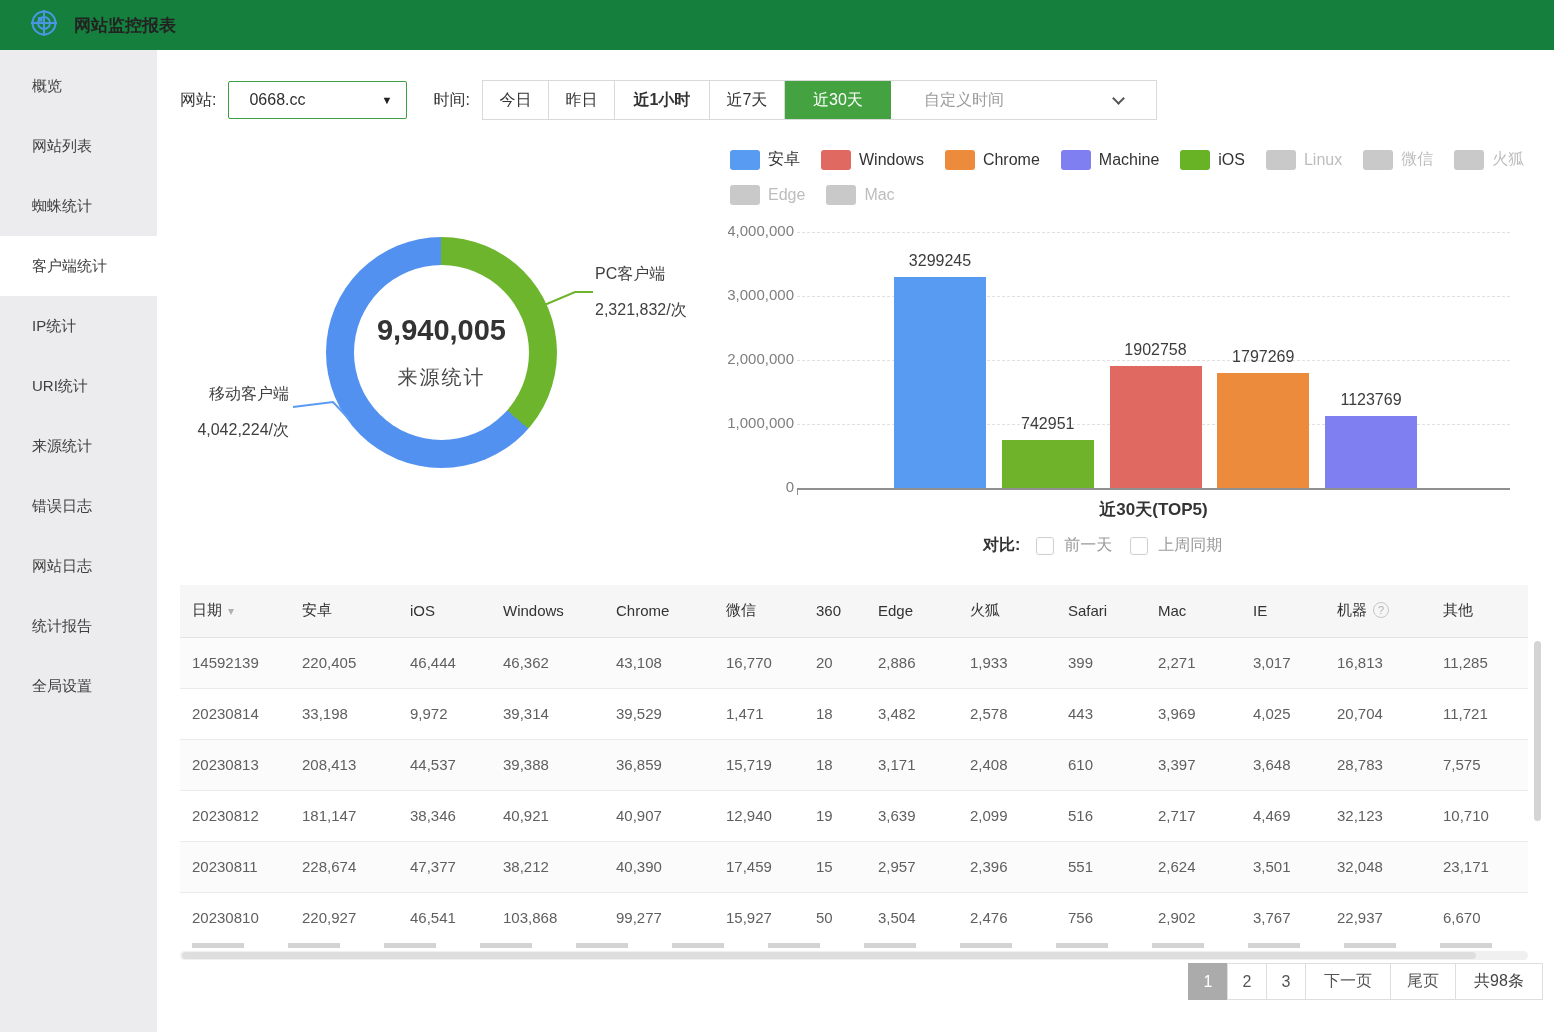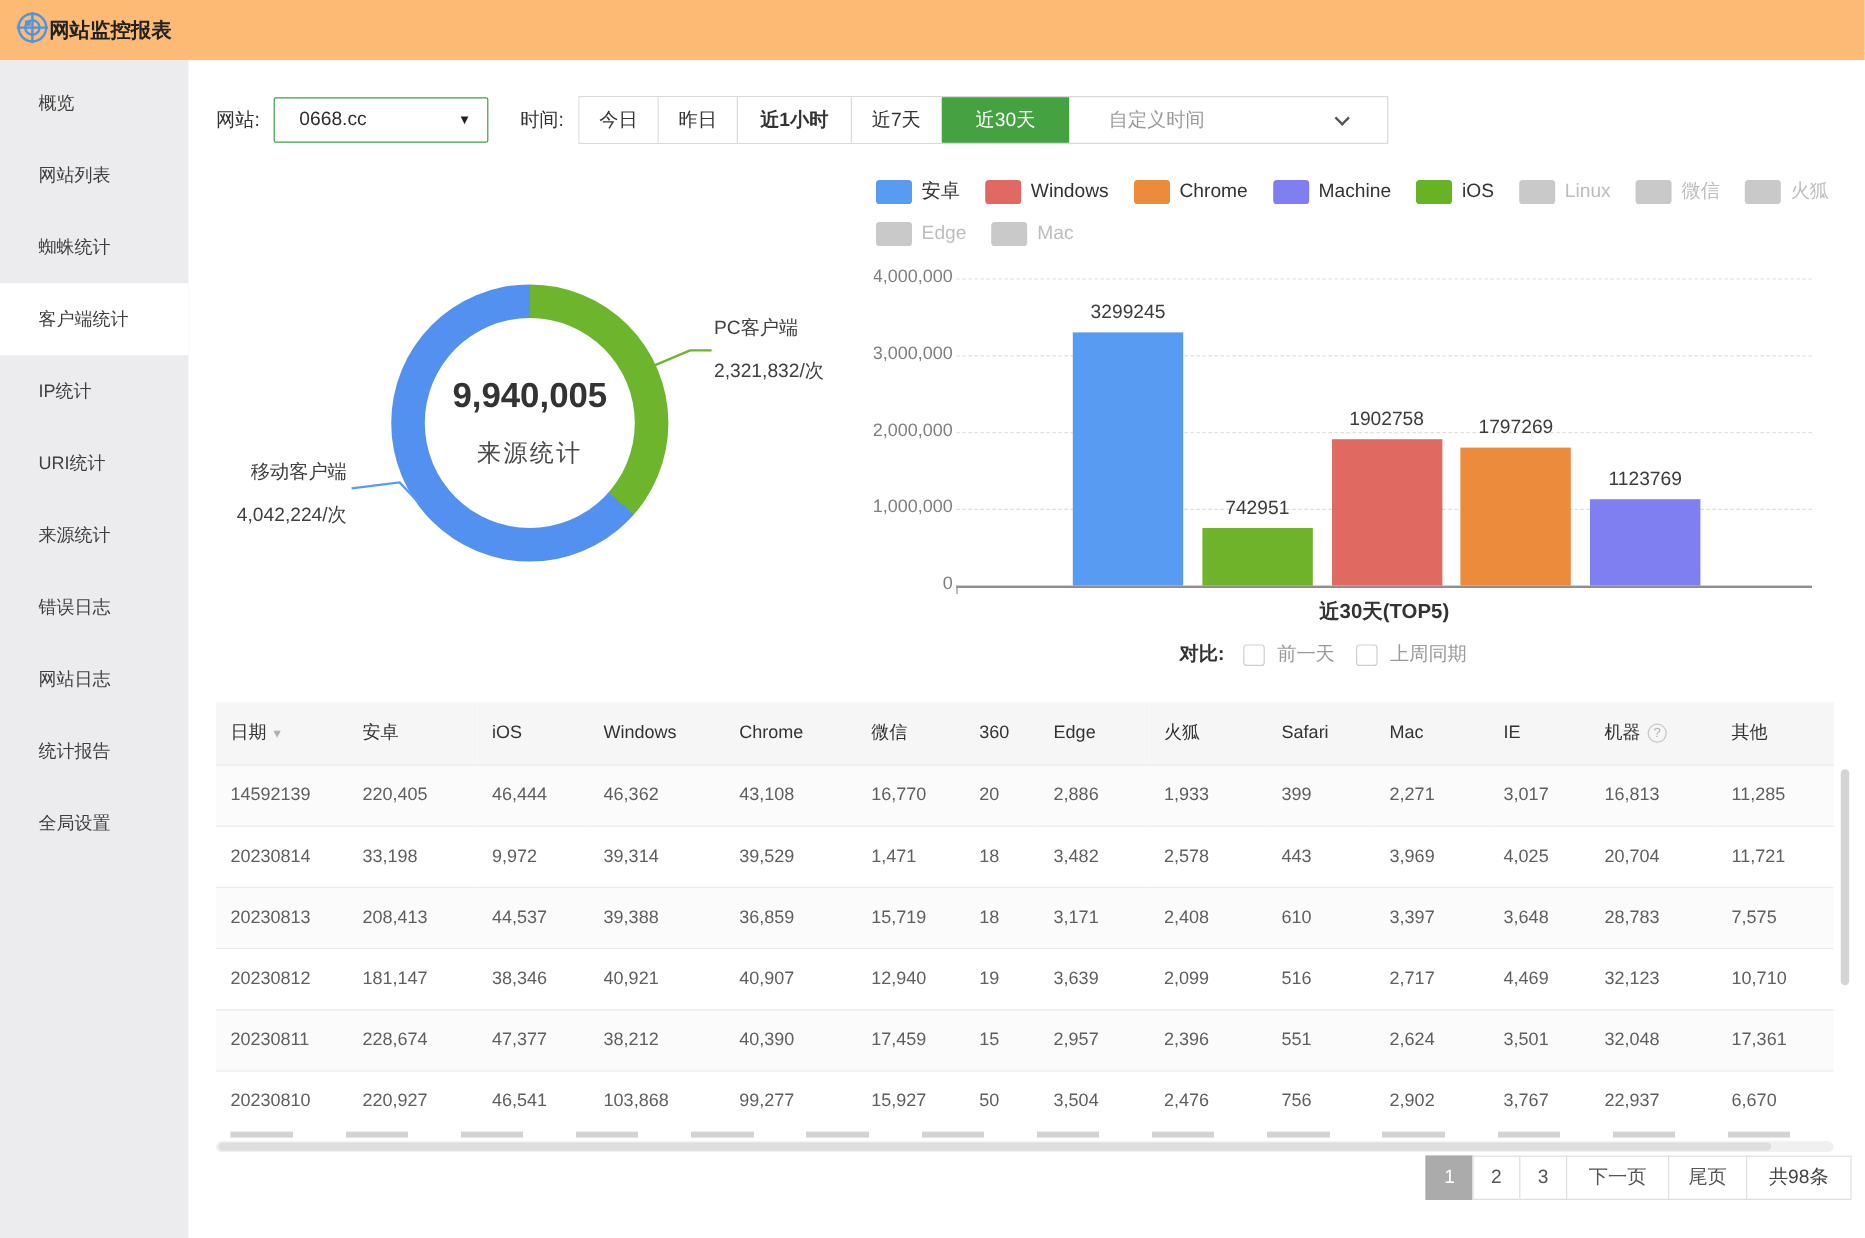--- a/index.html
+++ b/index.html
@@ -1,21 +1,21 @@
 <!DOCTYPE html>
 <html><head>
 <meta charset="utf-8">
 <style>
   * { margin:0; padding:0; box-sizing:border-box; }
   html,body { width:1554px; height:1032px; }
   body { font-family:"Liberation Sans","DejaVu Sans",sans-serif; background:#fff; color:#333; overflow:hidden; }
   .page { width:1554px; height:1032px; display:flex; flex-direction:column; }
 
   
-  .topbar { height:50px; background:#fdba74; display:flex; align-items:center; gap:0; padding-left:13px; flex:0 0 auto; }
+  .topbar { height:50px; background:#15803d; display:flex; align-items:center; gap:16px; padding-left:30px; flex:0 0 auto; }
   .topbar .title { font-size:17px; font-weight:700; color:#222; }
 
   
   .layout { flex:1; display:flex; min-height:0; }
   .sidebar { width:157px; background:#ececee; padding-top:6px; z-index:2; }
   .side-item { height:60px; display:flex; align-items:center; padding-left:32px; font-size:15px; color:#3f3f3f; cursor:pointer; }
   .side-item.active { background:#fff; }
   .main { flex:1; position:relative; background:#fff; overflow:hidden; }
 
   
@@ -495,21 +495,21 @@
                   <td>2,396</td>
 
                   <td>551</td>
 
                   <td>2,624</td>
 
                   <td>3,501</td>
 
                   <td>32,048</td>
 
-                  <td>17,361</td>
+                  <td>23,171</td>
 
               </tr>
 
               <tr>
 
                   <td>20230810</td>
 
                   <td>220,927</td>
 
                   <td>46,541</td>

